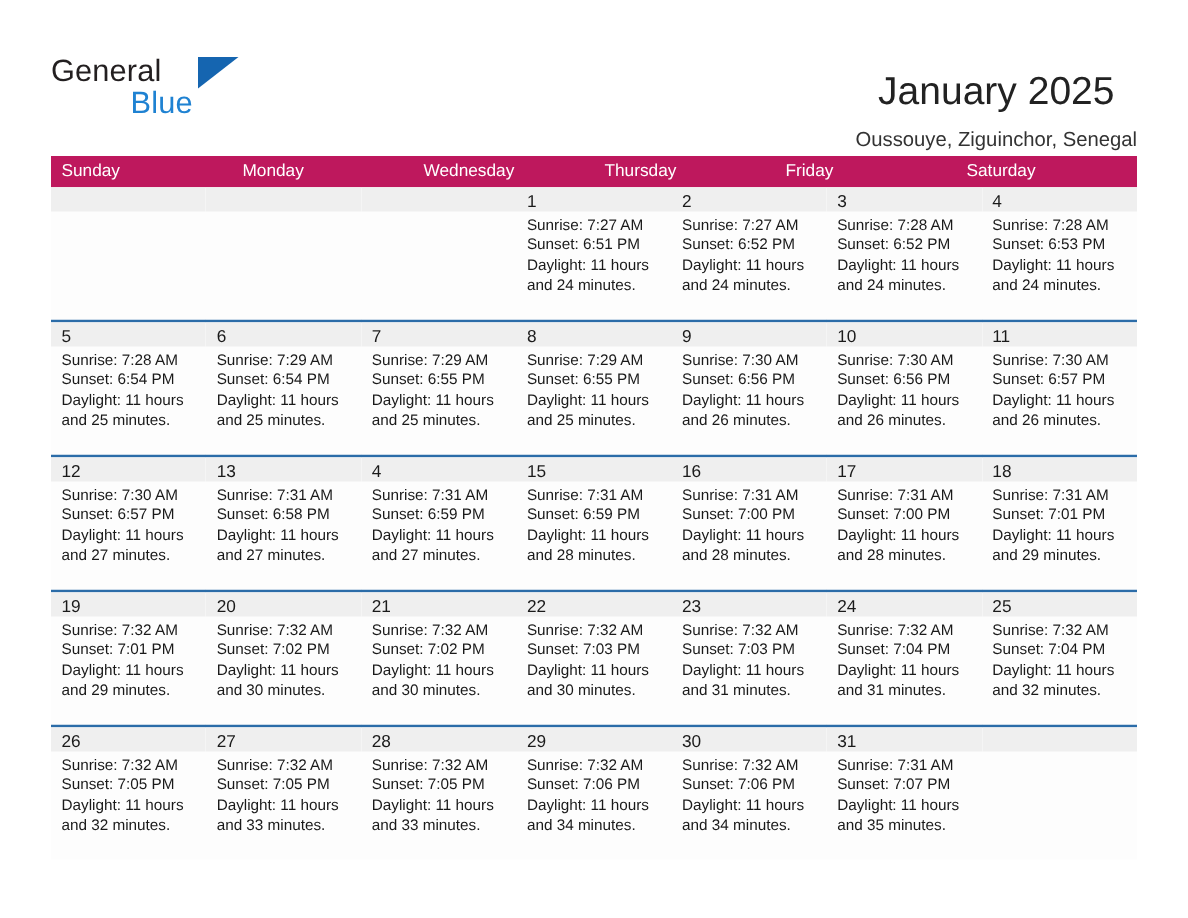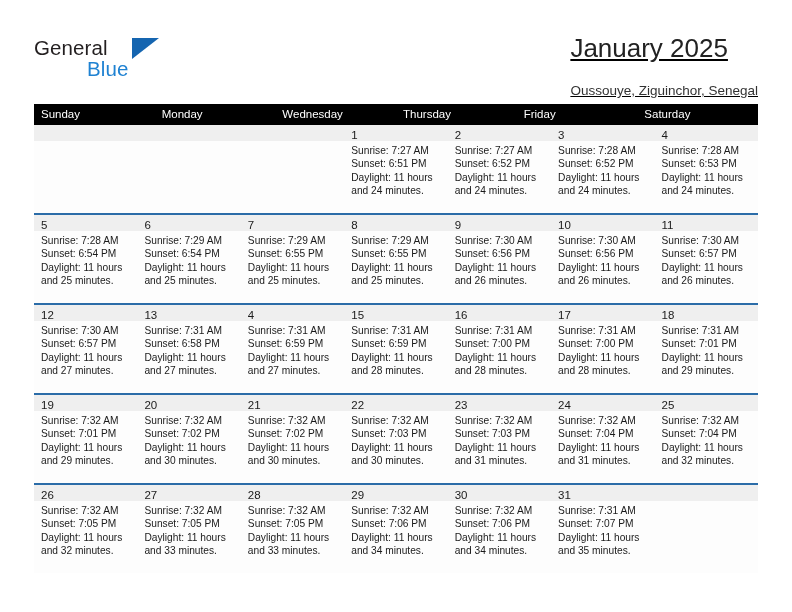--- a/index.html
+++ b/index.html
@@ -61,50 +61,50 @@
     top: 2px;
     width: 0;
     height: 0;
     border-left: 27px solid #1565b0;
     border-bottom: 21px solid transparent;
   }
 
   .title-block {
     position: absolute;
     right: 0;
-    top: 4px;
-    text-align: left;
-    text-decoration: underline;
+    top: 16px;
+    text-align: center;
   }
   .cal-title {
     font-size: 26px;
     color: #222222;
     line-height: 32px;
     white-space: nowrap;
   }
   .cal-subtitle {
     font-size: 13.5px;
     color: #333333;
     line-height: 20px;
-    margin-top: 17px;
+    margin-top: 7px;
     white-space: nowrap;
   }
 
   
   .calendar {
     position: absolute;
     left: 34px;
     top: 104px;
     width: 724px;
   }
 
   .weekdays {
     display: flex;
-    background: #000000;
+    background: #be185d;
     height: 21px;
+    justify-content: flex-end;
   }
   .weekday {
     flex: 1 1 0;
     color: #ffffff;
     font-size: 11.5px;
     line-height: 21px;
     padding-left: 7px;
     box-sizing: border-box;
     white-space: nowrap;
   }

